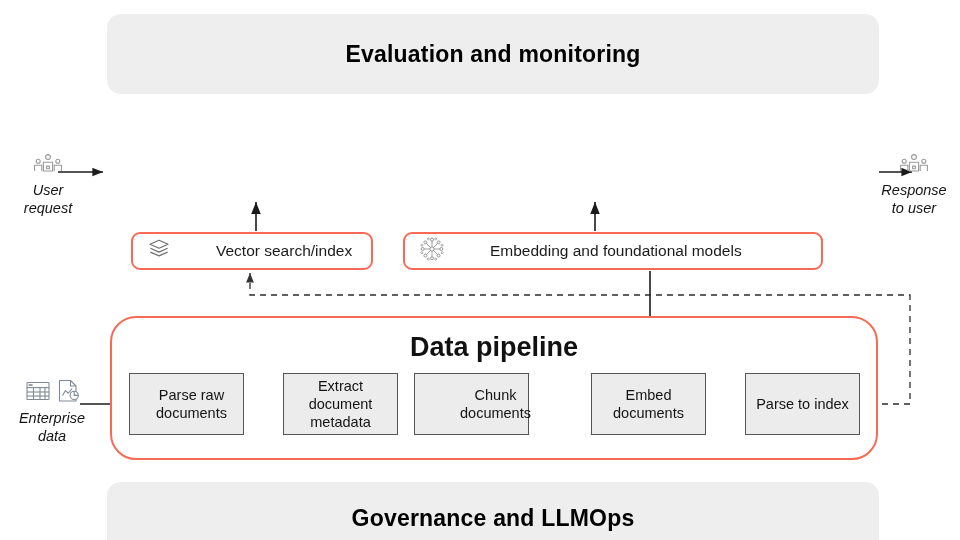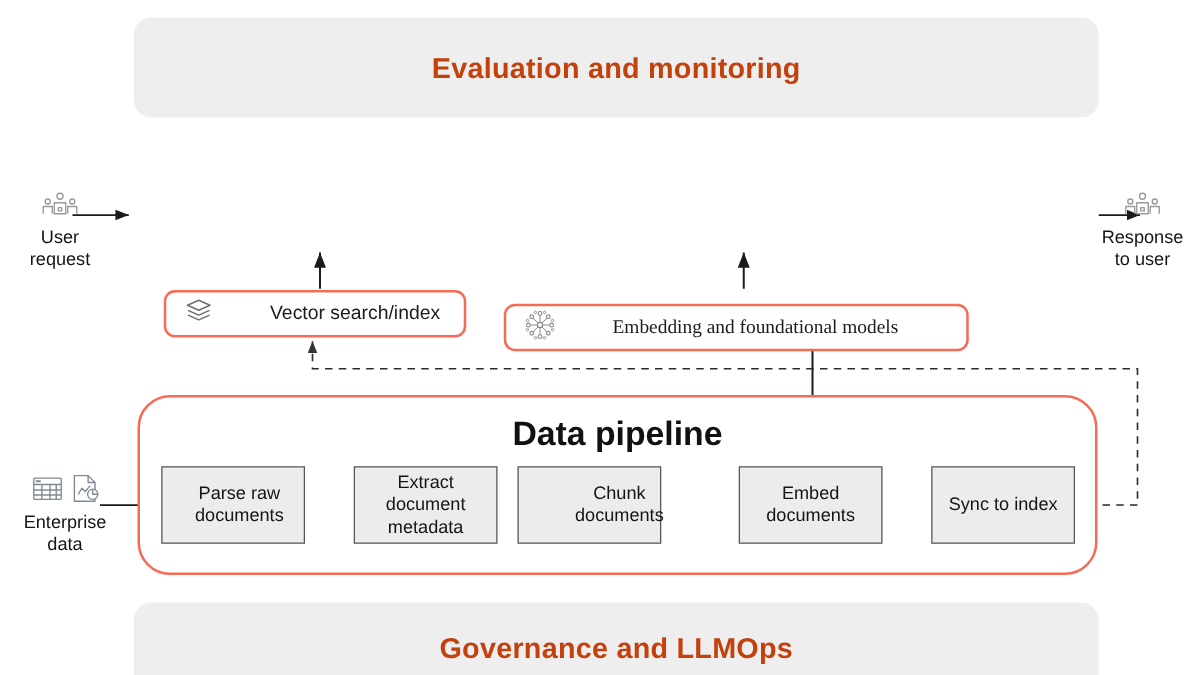--- a/index.html
+++ b/index.html
@@ -25,21 +25,21 @@
     position: absolute;
     background: #eeeeee;
     border-radius: 14px;
     display: flex;
     align-items: center;
     justify-content: center;
   }
   .band-title {
     font-size: 23px;
     font-weight: bold;
-    color: #c2410c;
+    color: #000000;
     letter-spacing: 0.2px;
   }
   #band-evaluation { left: 107px; top: 14px;  width: 772px; height: 80px; }
   #band-ragchain   { left: 107px; top: 115px; width: 772px; height: 85px; }
   #band-governance { left: 107px; top: 482px; width: 772px; height: 72px; }
 
   
   .red-box {
     position: absolute;
     background: #ffffff;
@@ -51,21 +51,21 @@
     box-sizing: border-box;
     gap: 33px;
   }
   .red-box .rb-label {
     font-size: 15.5px;
     color: #1b1b1b;
     margin-left: 12px;
     white-space: nowrap;
   }
   #box-vector    { left: 131px; top: 232px; width: 242px; height: 38px; }
-  #box-embedding { left: 403px; top: 243px; width: 372px; height: 38px; font-family: Liberation Serif, serif; }
+  #box-embedding { left: 403px; top: 232px; width: 420px; height: 38px; }
 
   
   #pipeline-container {
     position: absolute;
     left: 110px;
     top: 316px;
     width: 768px;
     height: 144px;
     border: 2.5px solid #f76b56;
     border-radius: 26px;
@@ -110,20 +110,21 @@
     flex-direction: column;
     align-items: center;
     width: 96px;
     text-align: center;
   }
   .endpoint .ep-label {
     font-size: 14.5px;
     line-height: 1.25;
     color: #141414;
     margin-top: 3px;
+    font-style: italic;
   }
   #endpoint-user       { left: 0px;   top: 152px; }
   #endpoint-response   { left: 866px; top: 152px; }
   #endpoint-enterprise { left: 2px;   top: 380px; width: 100px; }
 
   .icon-row { display: flex; align-items: center; gap: 5px; height: 26px; }
 
   
   #connectors {
     position: absolute;
@@ -251,21 +252,21 @@
 
   <div class="step" style="left:591px;">
     <div>
       <span>Embed</span>
       <span>documents</span>
     </div>
   </div>
 
   <div class="step" style="left:745px;">
     <div>
-      <span>Sync to index</span>
+      <span>Parse to index</span>
     </div>
   </div>
 
   <div class="endpoint" id="endpoint-user">
     <div class="icon-row">
       <span>
         <svg width="30" height="22" viewBox="0 0 30 22" fill="none" stroke="#9a9a9a" stroke-width="1.1" stroke-linejoin="round">
           <circle cx="15" cy="5" r="2.4"></circle>
           <path d="M10.4 19 L10.4 10.2 L19.6 10.2 L19.6 19 Z"></path>
           <rect x="13.6" y="14.1" width="2.8" height="2.6"></rect>

